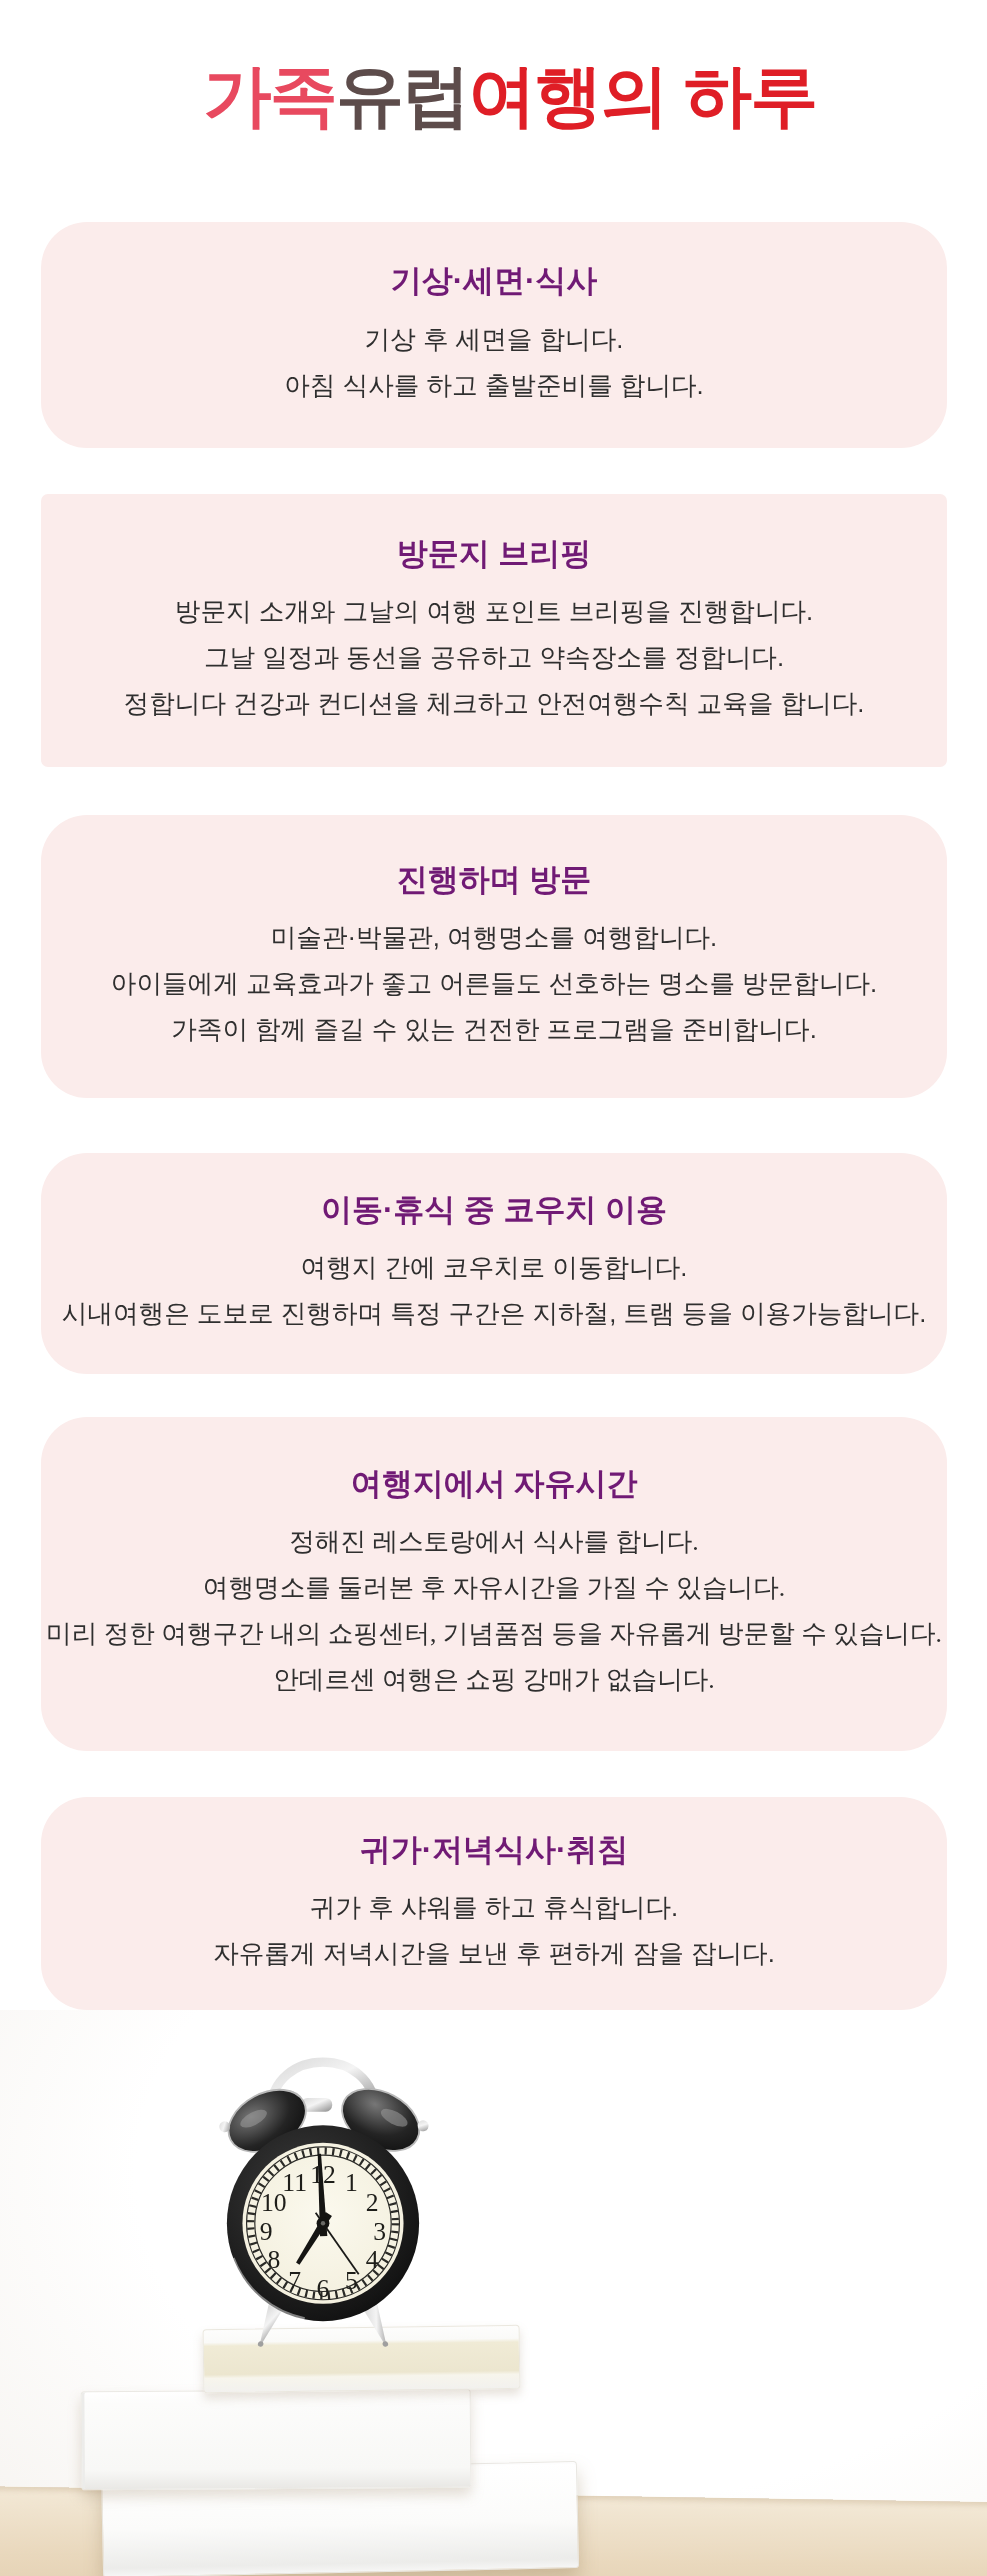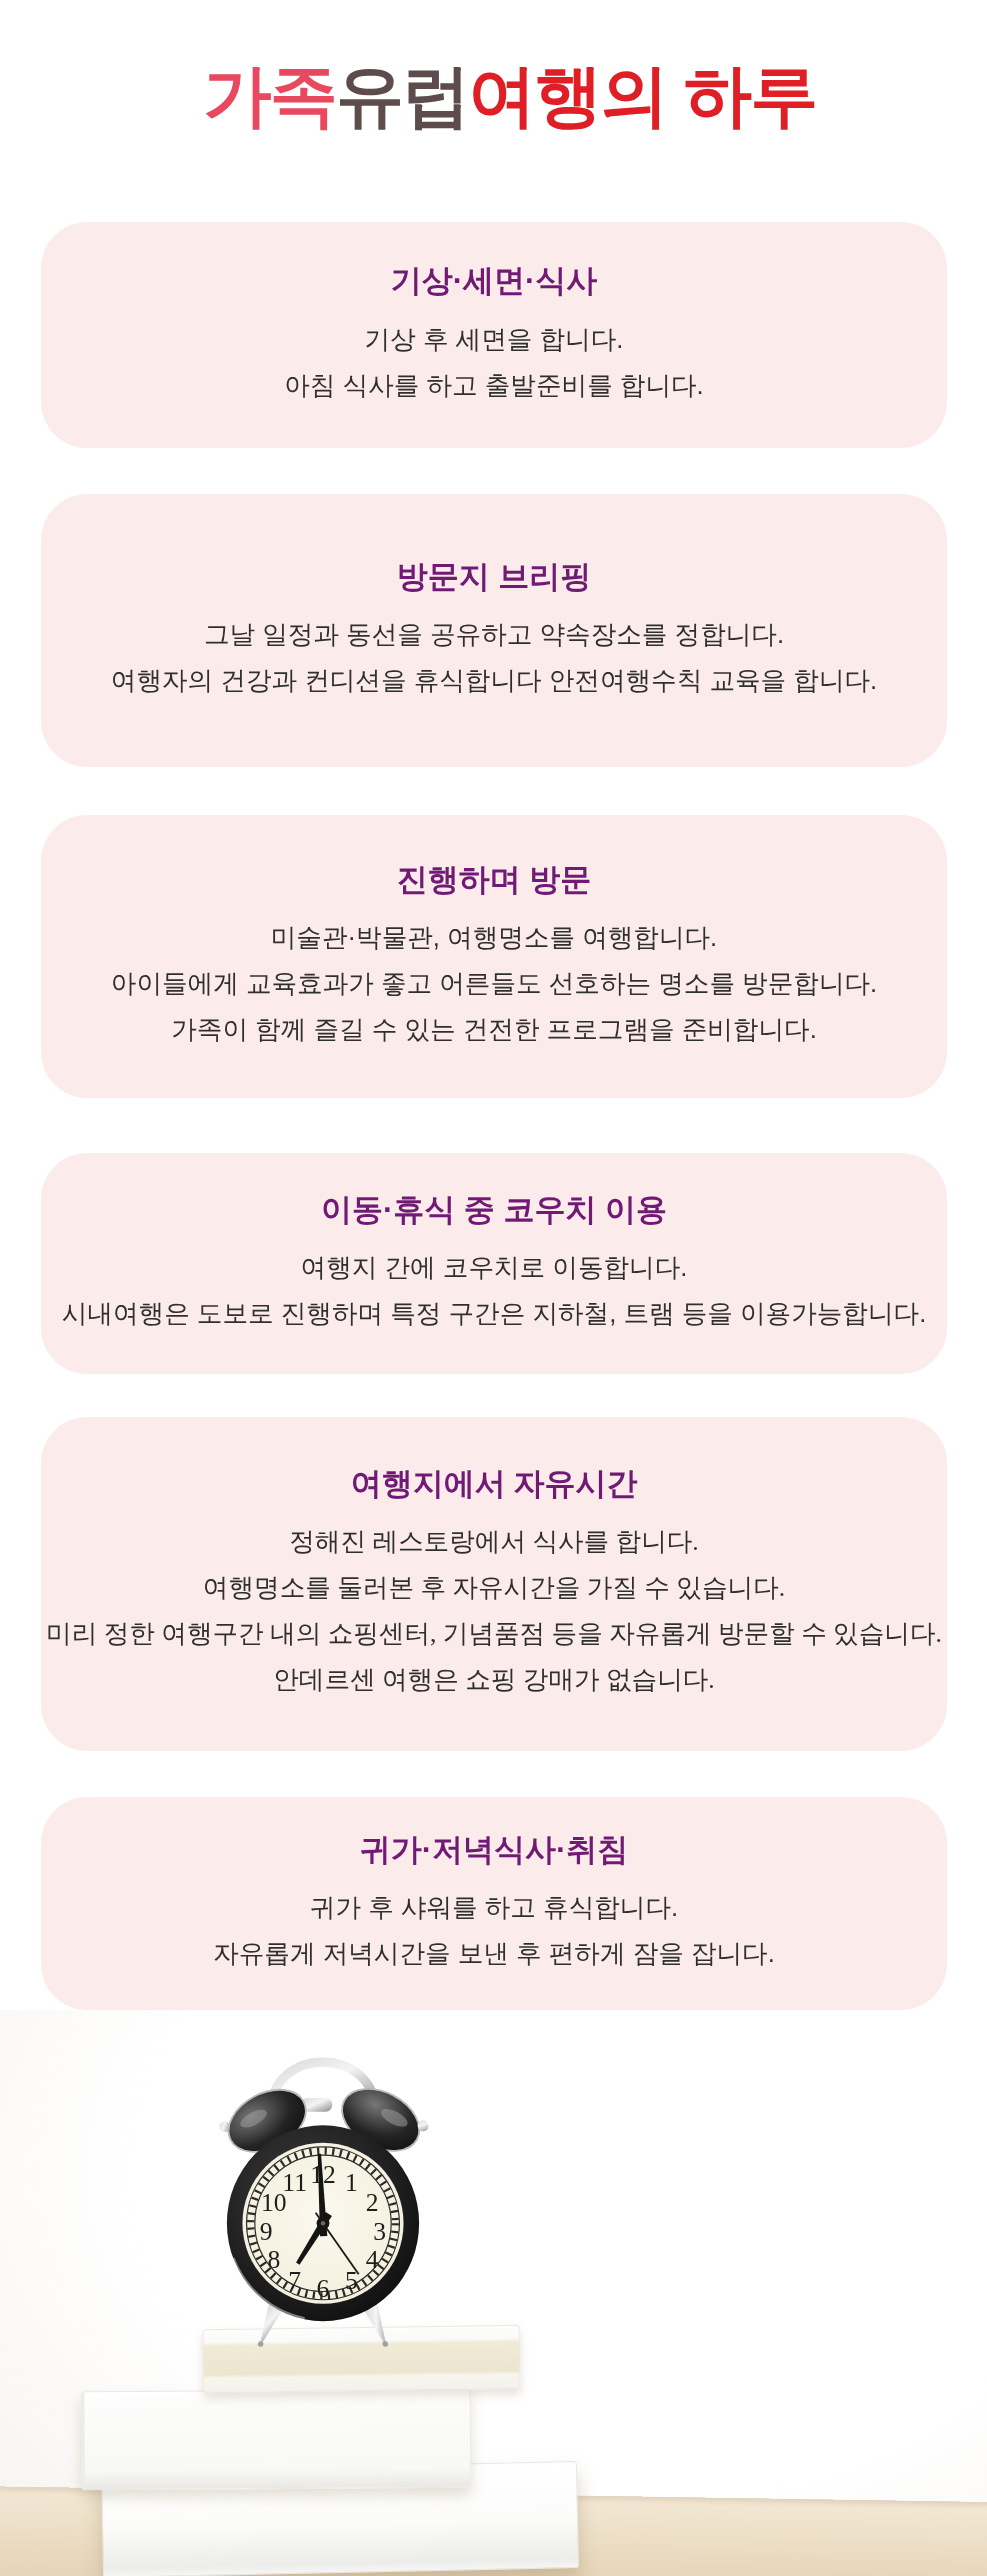--- a/index.html
+++ b/index.html
@@ -32,21 +32,21 @@
   }
   .card-title{
     font-size:31px;font-weight:700;color:#701a75;
     margin:0 0 14.6px 0;line-height:1.25;white-space:nowrap;
   }
   .card-line{
     font-size:25.6px;font-weight:400;color:#2f2f2f;
     line-height:1.8;white-space:nowrap;
   }
   .card-1{top:206px;height:226px;}
-  .card-2{top:478px;height:273px;}
+  .card-2{top:478px;height:273px;border-radius:7px;}
   .card-3{top:799px;height:283px;}
   .card-4{top:1137px;height:221px;}
   .card-5{top:1401px;height:334px;font-family:Liberation Serif, serif;}
   .card-6{top:1781px;height:213px;}
   
   .photo-area{
     position:absolute;top:1994px;left:0;width:988px;height:582px;
     background:radial-gradient(ellipse at 62% 28%, #ffffff 55%, #f5f2ee 100%);
     overflow:hidden;
   }
@@ -94,22 +94,23 @@
   </div>
 
   <div class="card card-1">
     <div class="card-title">기상·세면·식사</div>
     <div class="card-line">기상 후 세면을 합니다.</div>
     <div class="card-line">아침 식사를 하고 출발준비를 합니다.</div>
   </div>
 
   <div class="card card-2">
     <div class="card-title">방문지 브리핑</div>
+    <div class="card-line">방문지 소개와 그날의 여행 포인트 브리핑을 진행합니다.</div>
     <div class="card-line">그날 일정과 동선을 공유하고 약속장소를 정합니다.</div>
-    <div class="card-line">여행자의 건강과 컨디션을 휴식합니다 안전여행수칙 교육을 합니다.</div>
+    <div class="card-line">정합니다 건강과 컨디션을 체크하고 안전여행수칙 교육을 합니다.</div>
   </div>
 
   <div class="card card-3">
     <div class="card-title">진행하며 방문</div>
     <div class="card-line">미술관·박물관, 여행명소를 여행합니다.</div>
     <div class="card-line">아이들에게 교육효과가 좋고 어른들도 선호하는 명소를 방문합니다.</div>
     <div class="card-line">가족이 함께 즐길 수 있는 건전한 프로그램을 준비합니다.</div>
   </div>
 
   <div class="card card-4">

